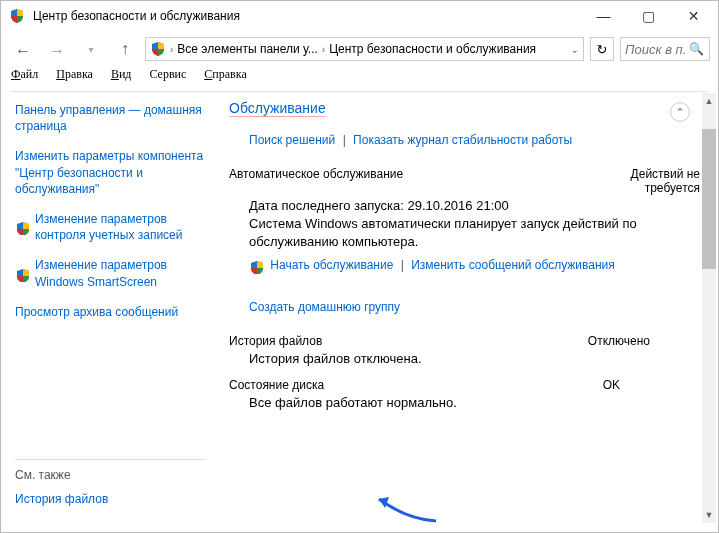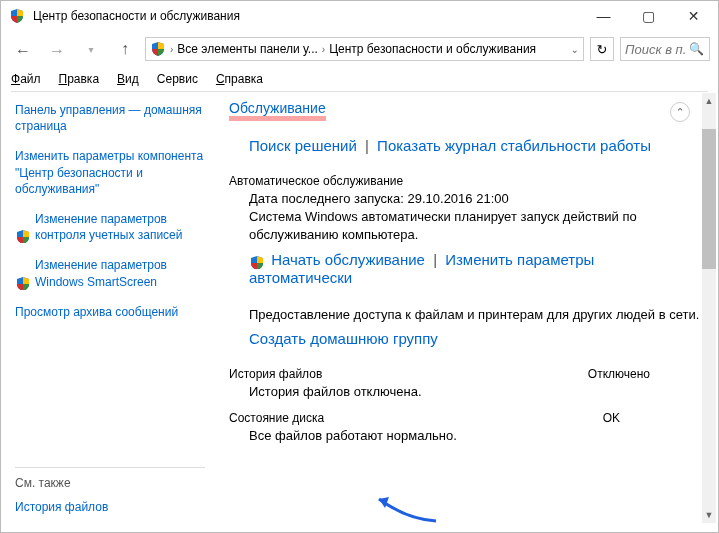--- a/index.html
+++ b/index.html
@@ -11,39 +11,39 @@
 .win-btn { width: 45px; height: 28px; display: flex; align-items: center; justify-content: center; font-size: 14px; color: #333; }
 .navbar { height: 36px; display: flex; align-items: center; padding: 0 8px; gap: 6px; }
 .nav-arrow { width: 28px; height: 28px; display: flex; align-items: center; justify-content: center; color: #999; font-size: 16px; }
 .nav-arrow.enabled { color: #555; }
 .crumb-shield { width: 16px; height: 16px; }
 .breadcrumb { flex: 1; height: 24px; border: 1px solid #ccc; display: flex; align-items: center; padding: 0 4px; gap: 4px; font-size: 12px; }
 .crumb-sep { color: #666; font-size: 10px; }
 .refresh { width: 24px; height: 24px; border: 1px solid #ccc; display: flex; align-items: center; justify-content: center; font-size: 13px; }
 .search { width: 90px; height: 24px; border: 1px solid #ccc; display: flex; align-items: center; padding: 0 4px; gap: 4px; color: #777; }
 .search input { border: none; outline: none; width: 60px; font-size: 13px; font-style: italic; color: #777; text-align: right; }
-.menubar { height: 24px; display: flex; align-items: center; padding: 0 10px; gap: 18px; font-size: 12px; }
+.menubar { height: 24px; display: flex; align-items: flex-start; padding: 0 10px; gap: 18px; font-size: 12px; font-family: Liberation Serif, serif; }
 .menu-item span.u { text-decoration: underline; }
 .divider { height: 1px; background: #e0e0e0; margin: 0 10px; }
 .content { display: flex; height: calc(100% - 92px); }
 .sidebar { width: 218px; padding: 10px 14px; font-size: 12px; overflow: hidden; }
 .sidebar a { color: #0066cc; text-decoration: none; display: block; margin-bottom: 14px; line-height: 1.35; }
-.sidebar .row { display: flex; align-items: flex-end; gap: 6px; margin-bottom: 14px; }
+.sidebar .row { display: flex; align-items: center; gap: 6px; margin-bottom: 14px; }
 .sidebar .row a { margin-bottom: 0; }
 .shield-sm { width: 14px; height: 14px; flex-shrink: 0; margin-top: 2px; }
-.sidebar-bottom { position: absolute; bottom: 8px; left: 0; width: 218px; padding: 8px 14px 0; }
+.sidebar-bottom { position: absolute; bottom: 16px; left: 0; width: 218px; padding: 8px 14px 0; }
 .sidebar-bottom .hdiv { height: 1px; background: #ddd; margin-bottom: 8px; }
 .see-also { color: #555; font-size: 12px; margin-bottom: 10px; }
 .main { flex: 1; padding: 8px 18px 8px 10px; overflow: hidden; position: relative; }
-.section-title { color: #0066cc; font-size: 14px; border-bottom: 5px solid #fca5a5; display: inline-block; margin-bottom: 10px; }
+.section-title { color: #0066cc; font-size: 14px; border-bottom: 1px solid #fca5a5; display: inline-block; margin-bottom: 10px; }
 .collapse-btn { position: absolute; right: 28px; top: 10px; width: 20px; height: 20px; border: 1px solid #ccc; border-radius: 50%; display: flex; align-items: center; justify-content: center; font-size: 11px; color: #666; }
 .row-line { display: flex; margin-bottom: 2px; font-size: 12px; }
 .row-line .label { flex: 0 0 auto; }
 .row-line .status { margin-left: auto; text-align: right; }
-.links-inline { color: #0066cc; padding: 6px 0 10px 20px; font-size: 15px; }
+.links-inline { color: #0066cc; padding: 6px 0 10px 20px; font-size: 12px; }
 .links-inline a { color: #0066cc; text-decoration: none; }
 .links-inline .sep { color: #555; margin: 0 4px; }
 .subtext { padding: 0 0 0 20px; font-size: 13px; line-height: 1.4; }
 .block { margin-bottom: 10px; }
 .inline-shield { display: inline-block; vertical-align: middle; margin-right: 4px; }
 .arrow-annotation { position: absolute; left: 370px; top: 490px; pointer-events: none; }
 .scrollbar { position: absolute; right: 2px; top: 92px; width: 14px; height: 430px; background: #f0f0f0; }
 .scroll-thumb { width: 14px; height: 140px; background: #c0c0c0; margin-top: 20px; }
 .scroll-arr { width: 14px; height: 16px; display: flex; align-items: center; justify-content: center; font-size: 9px; color: #666; background: #f0f0f0; }
 </style>
@@ -139,35 +139,35 @@
       <div class="links-inline">
         <a>Поиск решений</a>
         <span class="sep">|</span>
         <a>Показать журнал стабильности работы</a>
       </div>
     </div>
 
     <div class="block">
       <div class="row-line">
         <span class="label">Автоматическое обслуживание</span>
+        <span class="status" style="width:120px">Действий не требуется</span>
       </div>
       <div class="subtext">Дата последнего запуска: 29.10.2016 21:00</div>
       <div class="subtext">Система Windows автоматически планирует запуск действий по обслуживанию компьютера.</div>
       <div class="links-inline">
         <svg class="shield-sm inline-shield">
             <use href="#shield-icon"></use>
           </svg>
         <a>Начать обслуживание</a>
         <span class="sep">|</span>
-        <a>Изменить параметры автоматически</a>
+        <a>Изменить сообщений обслуживания</a>
       </div>
     </div>
 
     <div class="block">
-      <div class="subtext">Предоставление доступа к файлам и принтерам для других людей в сети.</div>
       <div class="links-inline"><a>Создать домашнюю группу</a></div>
     </div>
 
     <div class="block">
       <div class="row-line">
         <span class="label">История файлов</span>
         <span class="status" style="padding-right:50px">Отключено</span>
       </div>
       <div class="subtext">История файлов отключена.</div>
     </div>

